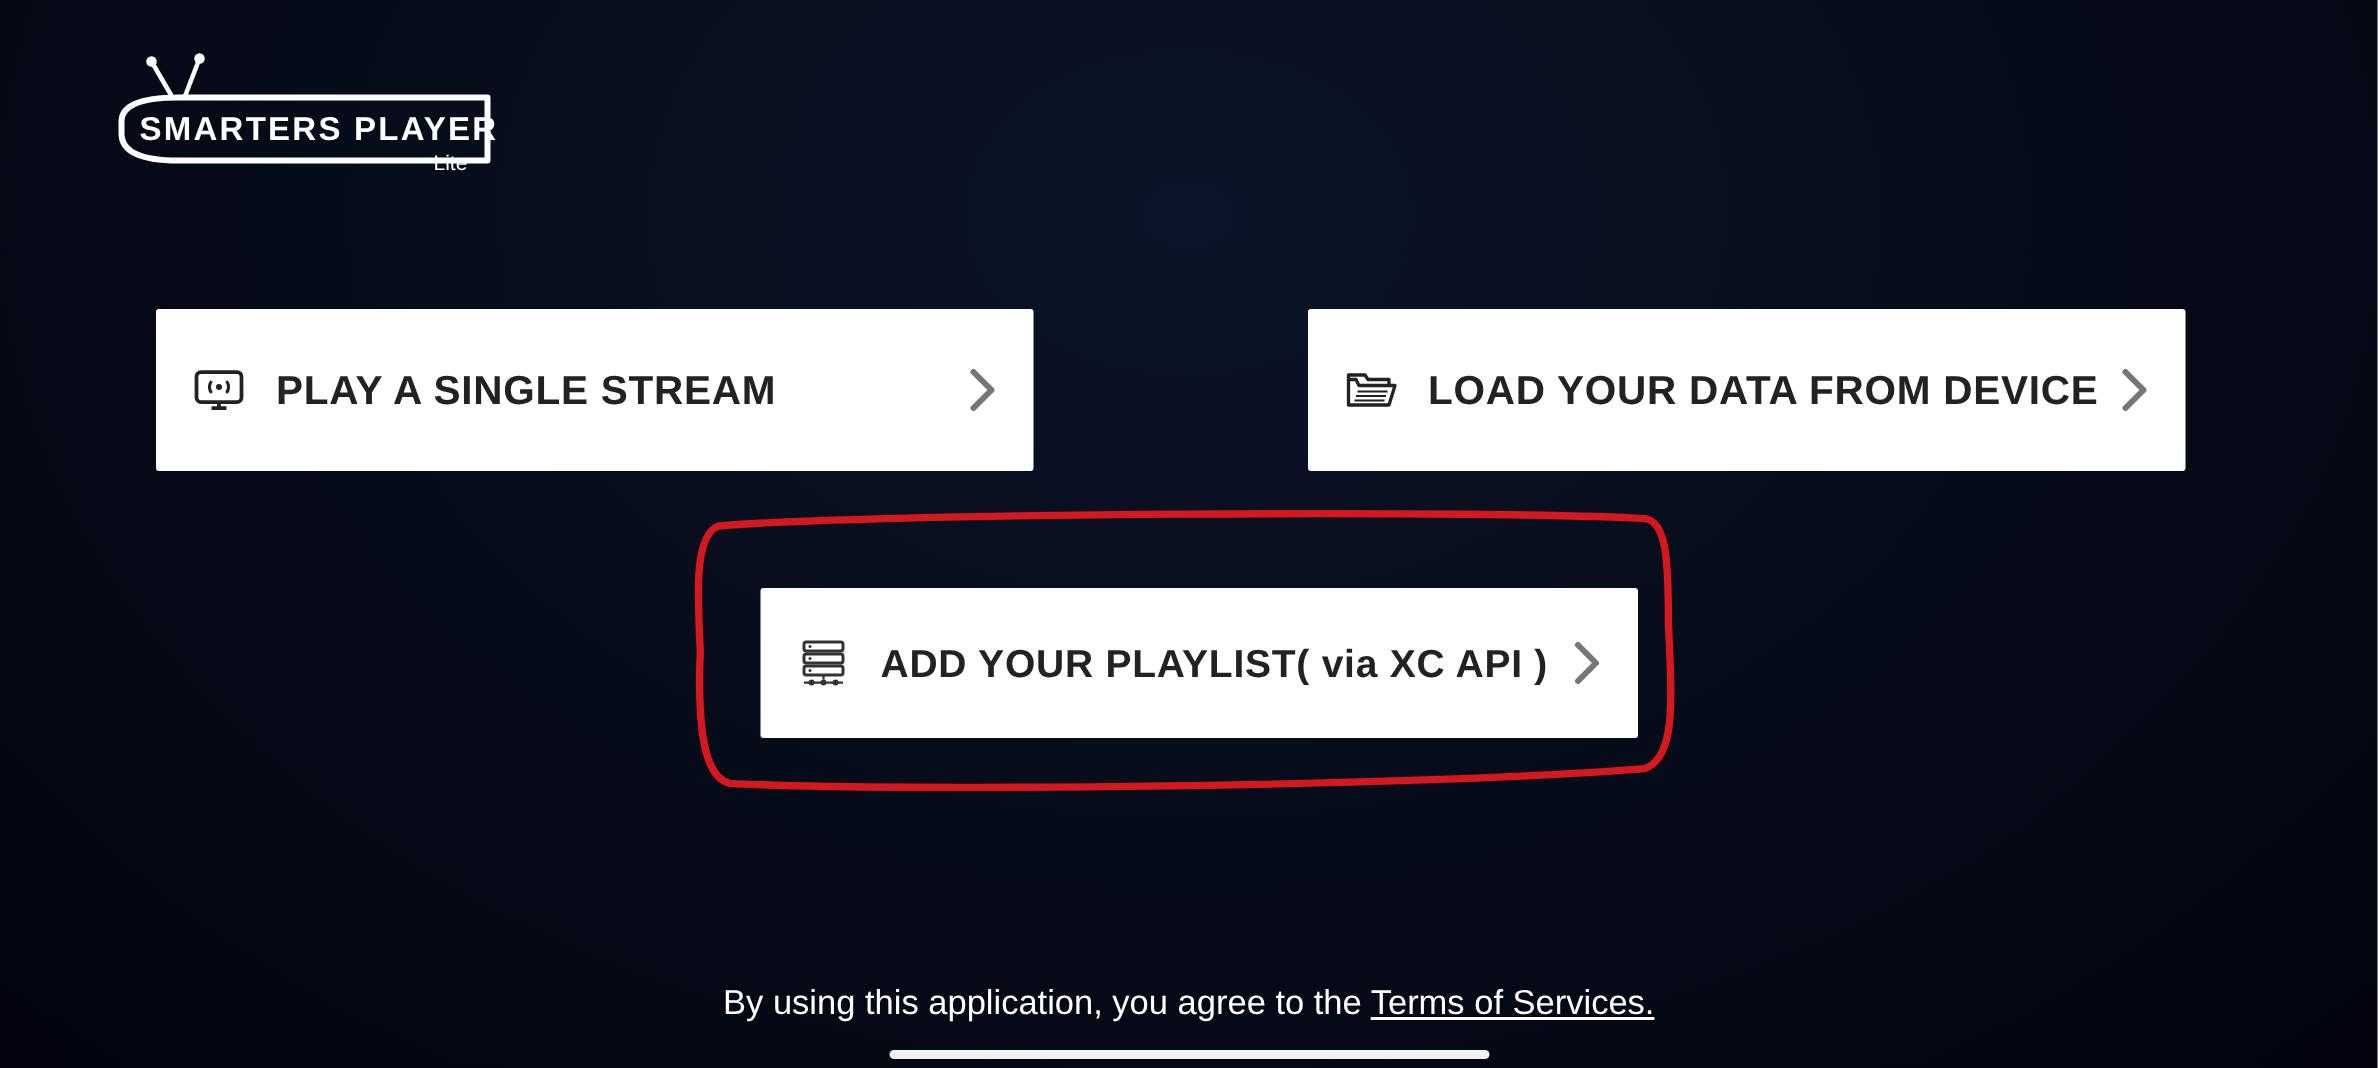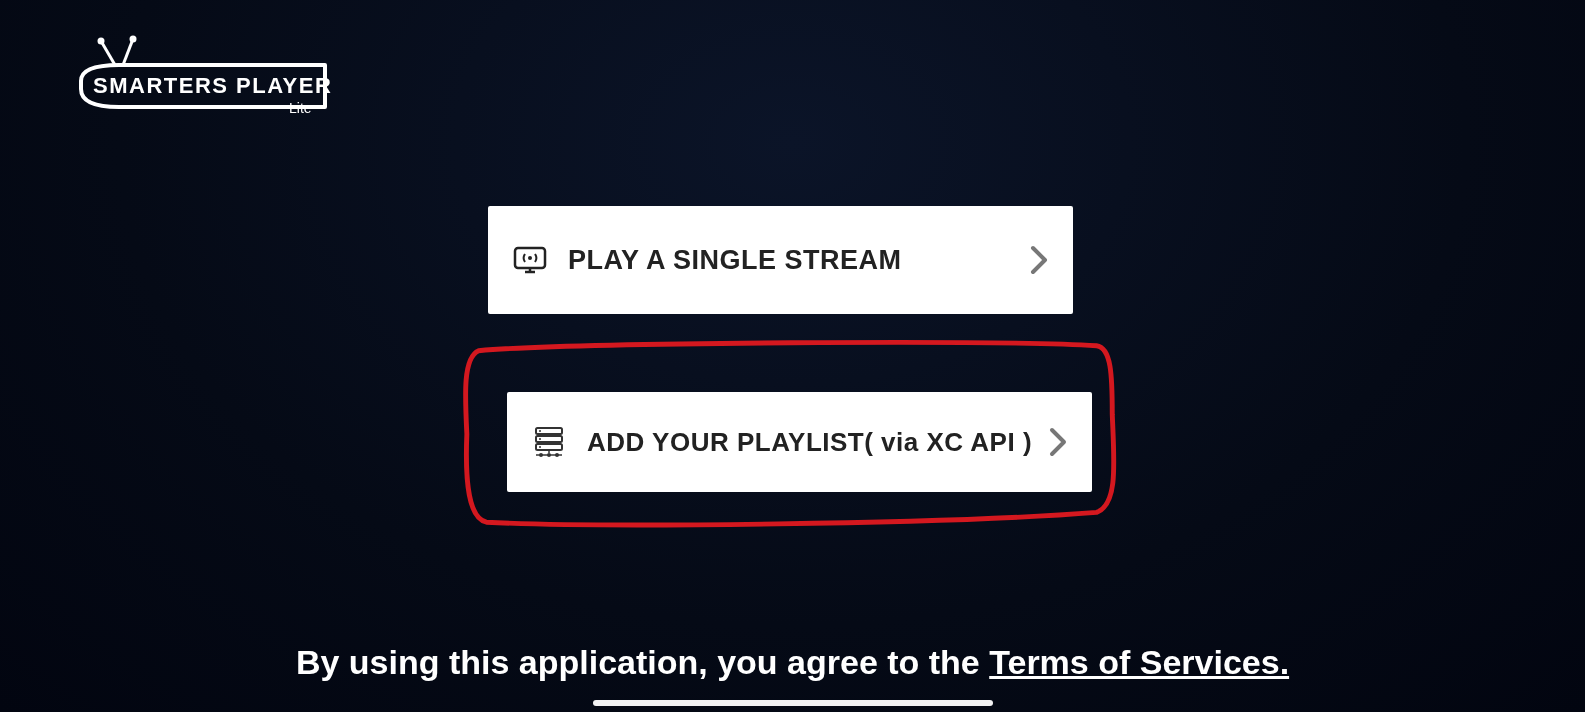--- a/index.html
+++ b/index.html
@@ -23,21 +23,21 @@
   }
   .logo svg { display: block; }
 
   
   .top-row {
     position: absolute;
     top: 206px;
     left: 104px;
     width: calc(1585px - 104px - 128px);
     display: flex;
-    justify-content: center;
+    justify-content: space-between;
   }
   .option-btn {
     background: #fff;
     color: #222;
     height: 108px;
     width: 585px;
     display: flex;
     align-items: center;
     padding: 0 20px 0 22px;
     cursor: pointer;
@@ -98,22 +98,22 @@
     height: 100%;
     pointer-events: none;
   }
 
   
   .footer {
     position: absolute;
     bottom: 30px;
     width: 100%;
     text-align: center;
-    font-size: 34px;
-    font-weight: 700;
+    font-size: 23px;
+    font-weight: 400;
     color: #fff;
   }
   .footer .tos {
     text-decoration: underline;
     cursor: pointer;
     color: #fff;
   }
 
   .home-indicator {
     position: absolute;
@@ -158,20 +158,37 @@
       </svg>
     </span>
     <span class="label">PLAY A SINGLE STREAM</span>
     <span class="chev">
       <svg width="18" height="30" viewBox="0 0 18 30">
           <path d="M3 3 L15 15 L3 27" fill="none" stroke="#777" stroke-width="4" stroke-linecap="round" stroke-linejoin="round"></path>
         </svg>
     </span>
   </div>
 
+  <div class="option-btn">
+    <span class="icon-slot">
+      <svg width="36" height="30" viewBox="0 0 36 30">
+        <path d="M3 8 L3 25 L30 25 L34 12 L10 12 L8 8 Z" fill="none" stroke="#222" stroke-width="2.2" stroke-linejoin="round"></path>
+        <path d="M3 8 L3 5 L14 5 L16 8 L30 8 L30 12" fill="none" stroke="#222" stroke-width="2.2" stroke-linejoin="round"></path>
+        <line x1="9" y1="16" x2="29" y2="16" stroke="#222" stroke-width="1.2"></line>
+        <line x1="8" y1="19" x2="28" y2="19" stroke="#222" stroke-width="1.2"></line>
+        <line x1="7" y1="22" x2="27" y2="22" stroke="#222" stroke-width="1.2"></line>
+      </svg>
+    </span>
+    <span class="label">LOAD YOUR DATA FROM DEVICE</span>
+    <span class="chev">
+      <svg width="18" height="30" viewBox="0 0 18 30">
+          <path d="M3 3 L15 15 L3 27" fill="none" stroke="#777" stroke-width="4" stroke-linecap="round" stroke-linejoin="round"></path>
+        </svg>
+    </span>
+  </div>
 </div>
 
 <div class="center-wrap">
   <div class="annotation-box">
     <svg class="highlight" viewBox="0 0 680 200" preserveAspectRatio="none">
       <path d="M 20 15
                C 120 6, 560 4, 650 10
                C 665 12, 666 40, 666 80
                C 668 130, 672 172, 650 180
                C 500 192, 140 196, 28 190

